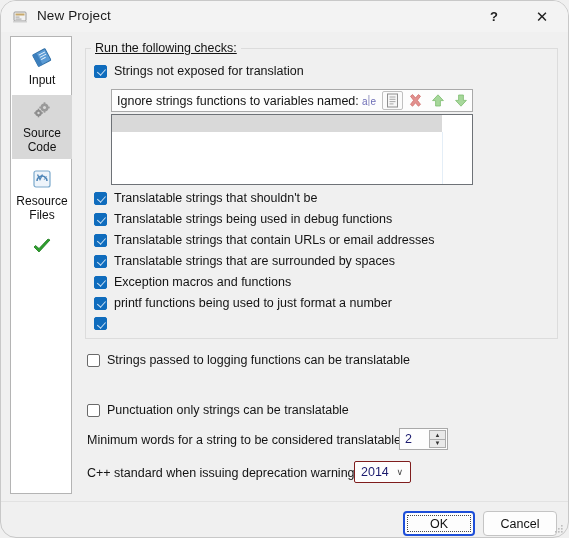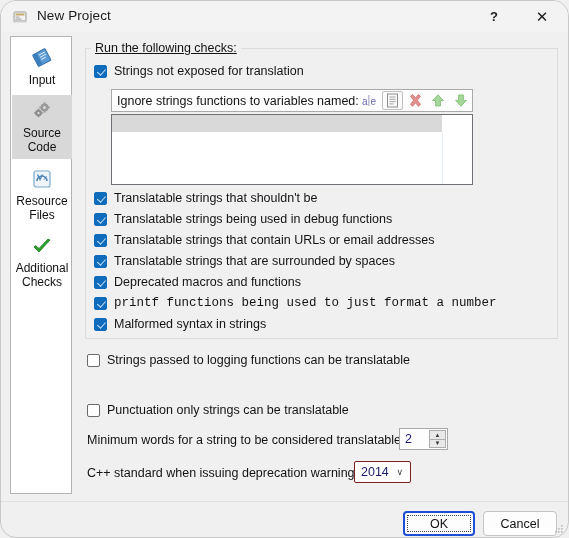--- a/index.html
+++ b/index.html
@@ -395,22 +395,20 @@
       <span class="side-label">Resource
 Files</span>
     </div>
 
     <div class="side-item" style="top:193px;">
       <span class="side-icon">
         <svg width="22" height="22" viewBox="0 0 22 22">
           <path d="M3 12 L8 17 L19 5 L17 4 L8 13.5 L4.5 10.5 Z" fill="#2ea02e" stroke="#1d7a1d" stroke-width=".8" stroke-linejoin="round"></path>
         </svg>
       </span>
-      <span class="side-label">Additional
-Checks</span>
     </div>
   </div>
 
   <div class="groupbox"></div>
   <div class="groupbox-title">Run the following checks:</div>
 
   <div class="cb-row" style="left:93px; top:63px;">
     <span class="cb checked"></span>
     <span class="cb-label">Strings not exposed for translation</span>
   </div>
@@ -471,29 +469,28 @@
   <div class="cb-row" style="left:93px; top:232px;">
     <span class="cb checked"></span>
     <span class="cb-label">Translatable strings that contain URLs or email addresses</span>
   </div>
   <div class="cb-row" style="left:93px; top:253px;">
     <span class="cb checked"></span>
     <span class="cb-label">Translatable strings that are surrounded by spaces</span>
   </div>
   <div class="cb-row" style="left:93px; top:274px;">
     <span class="cb checked"></span>
-    <span class="cb-label">Deprecated macros and functions</span>
-  </div>
-  <div class="cb-row" style="left:93px; top:295px;font-family:Liberation Mono, monospace;">
+    <span class="cb-label">Exception macros and functions</span>
+  </div>
+  <div class="cb-row" style="left:93px; top:295px;">
     <span class="cb checked"></span>
     <span class="cb-label">printf functions being used to just format a number</span>
   </div>
   <div class="cb-row" style="left:93px; top:316px;">
     <span class="cb checked"></span>
-    <span class="cb-label">Malformed syntax in strings</span>
   </div>
 
   <div class="cb-row" style="left:86px; top:352px;">
     <span class="cb"></span>
     <span class="cb-label">Strings passed to logging functions can be translatable</span>
   </div>
   <div class="cb-row" style="left:86px; top:402px;">
     <span class="cb"></span>
     <span class="cb-label">Punctuation only strings can be translatable</span>
   </div>

